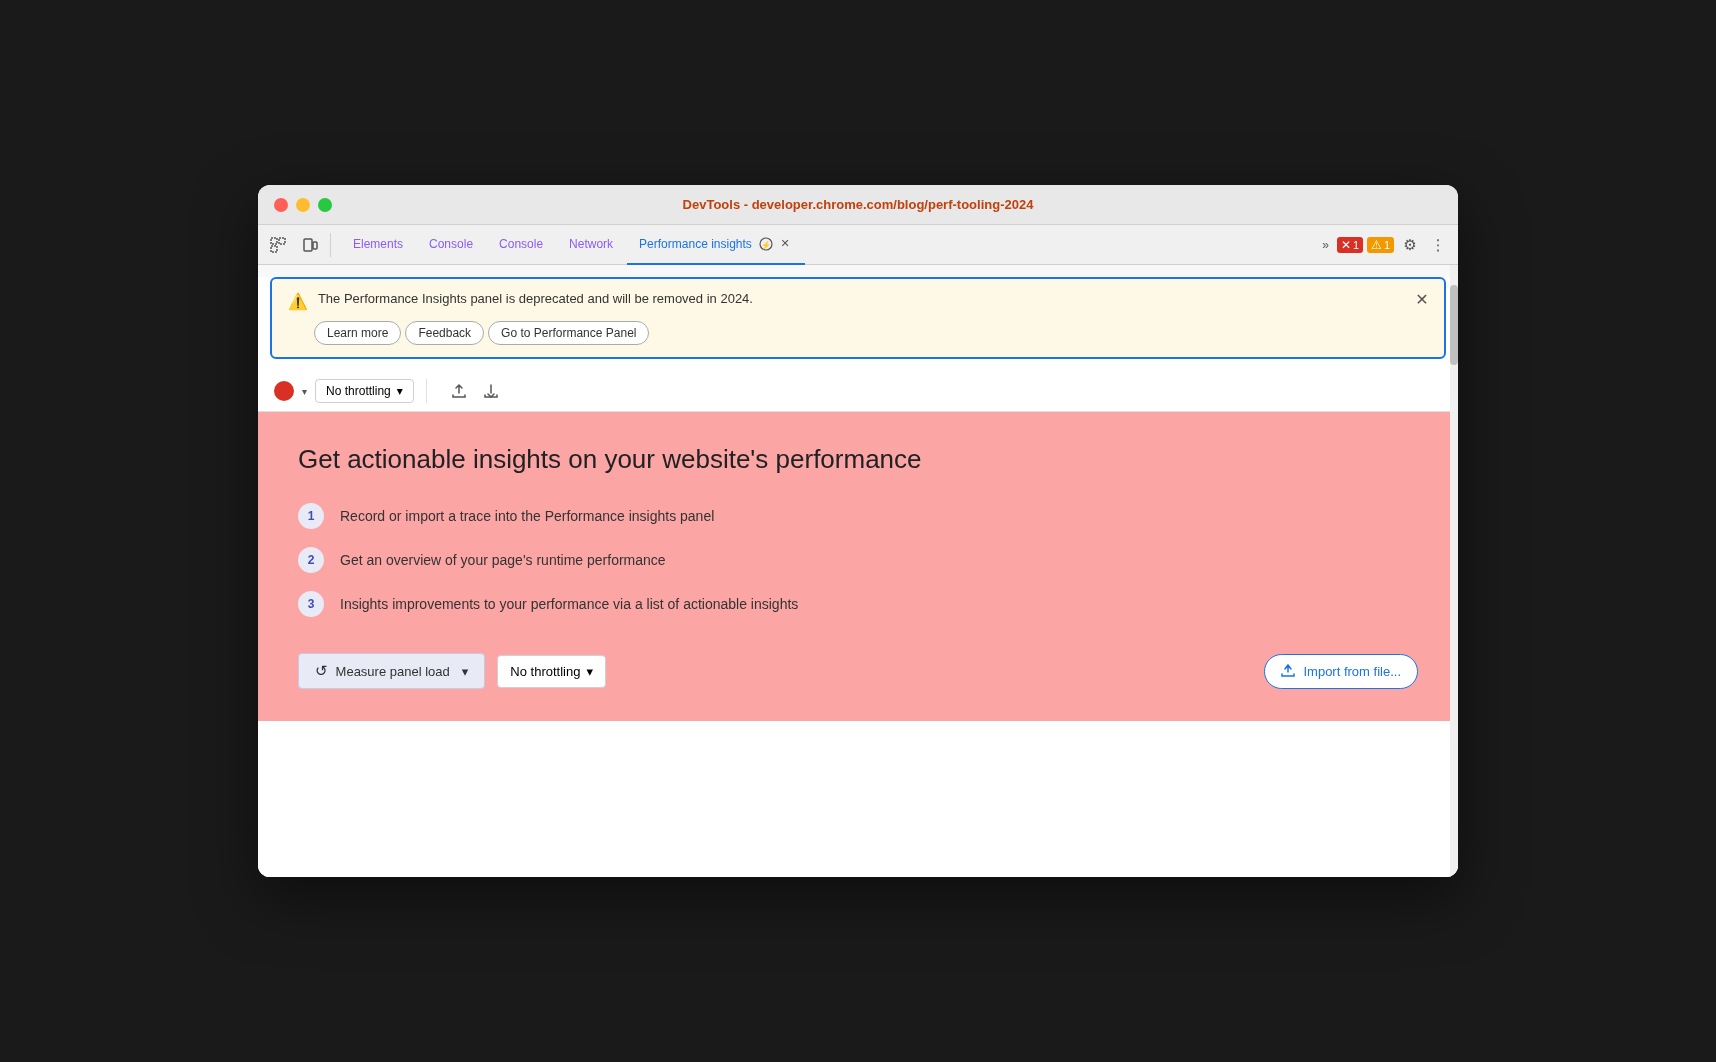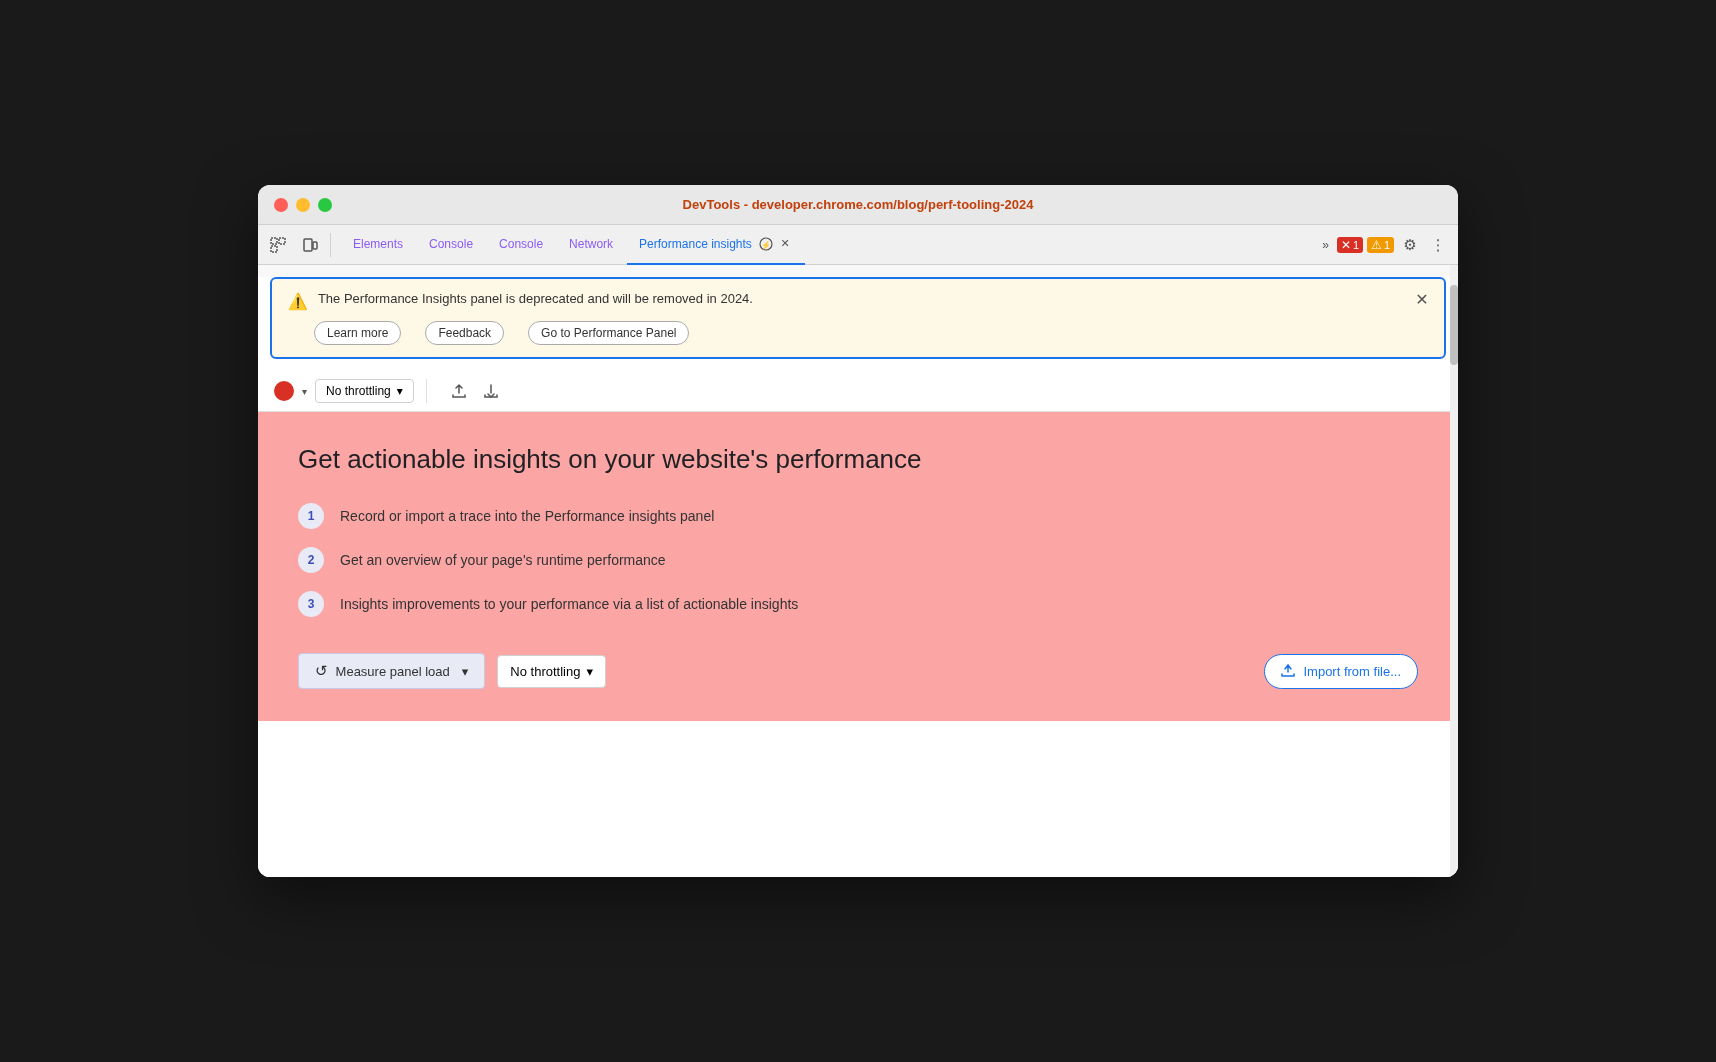--- a/index.html
+++ b/index.html
@@ -149,21 +149,21 @@
       color: #333;
     }
     .warning-icon {
       color: #f9a825;
       font-size: 16px;
       flex-shrink: 0;
       margin-top: 1px;
     }
     .banner-buttons {
       display: flex;
-      gap: 24px;
+      gap: 4px;
       margin-left: 26px;
     }
     .banner-btn {
       padding: 4px 12px;
       border: 1px solid #aaa;
       border-radius: 14px;
       background: white;
       font-size: 12px;
       color: #333;
       cursor: pointer;

